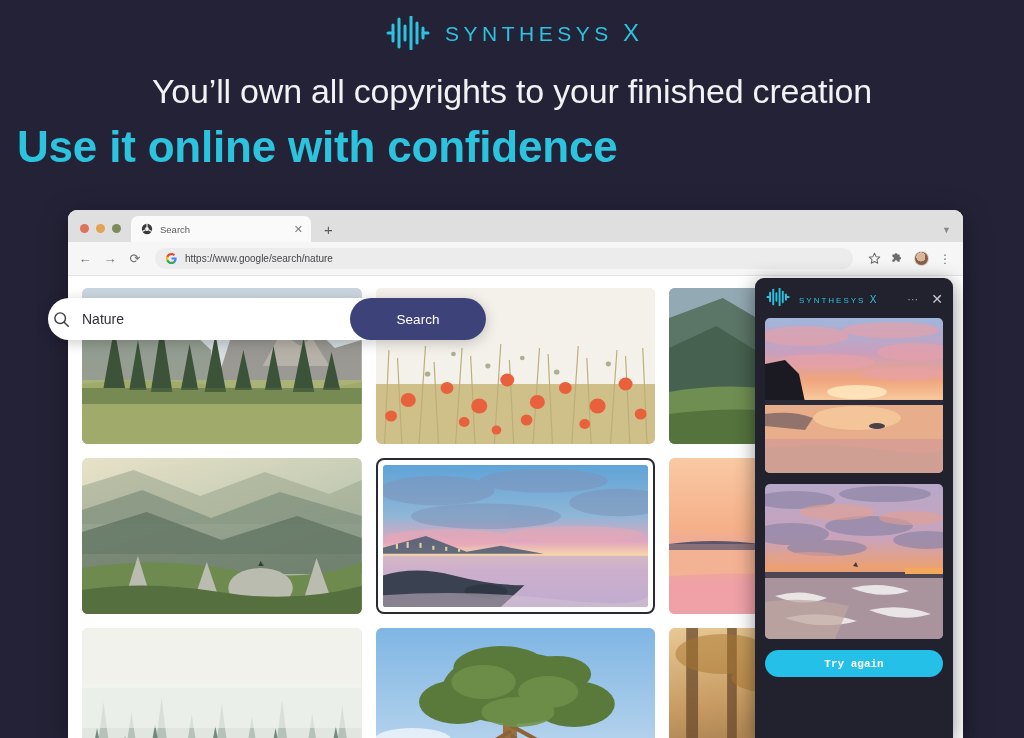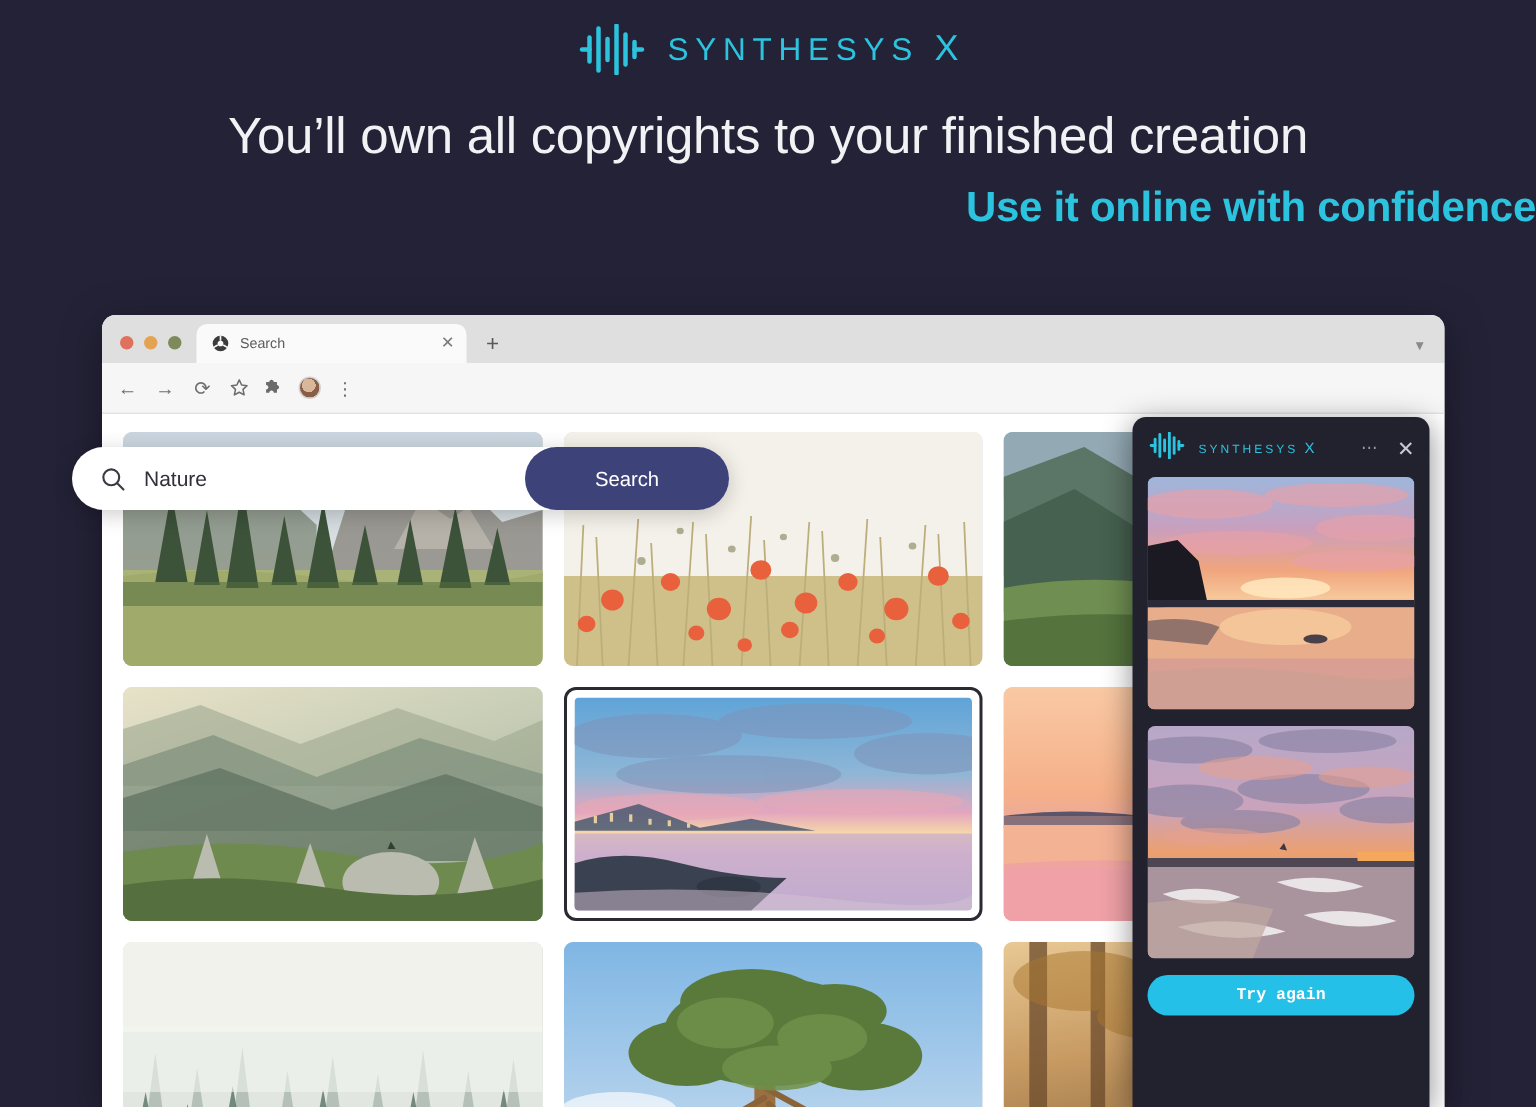--- a/index.html
+++ b/index.html
@@ -44,22 +44,22 @@
     top: 72px; left: 0; width: 1024px;
     text-align: center;
     font-size: 34px;
     font-weight: 400;
     color: #F2F2F5;
     letter-spacing: -0.2px;
   }
   .subheadline {
     position: absolute;
     top: 122px; left: 0; width: 1024px;
-    text-align: right;
-    font-size: 28px;
+    text-align: left;
+    font-size: 44px;
     font-weight: 700;
     color: #2CC3DE;
     letter-spacing: -0.2px;
     padding-left: 17px;
   }
 
   
   .browser {
     position: absolute;
     left: 68px; top: 210px;
@@ -197,21 +197,21 @@
     width: 438px; height: 42px;
     display: flex;
     align-items: center;
     background: #FFFFFF;
     border-radius: 21px;
     box-shadow: 0 3px 14px rgba(0,0,0,0.20);
   }
   .search-field {
     flex: 1;
     display: flex; align-items: center; gap: 12px;
-    padding-left: 19px;
+    padding-left: 5px;
   }
   .search-value {
     font-size: 14px;
     color: #2F3038;
   }
   .search-btn {
     width: 136px; height: 42px;
     border-radius: 21px;
     background: #3D4378;
     color: #FFFFFF;
@@ -320,20 +320,29 @@
         <span class="tab-close">✕</span>
       </div>
       <span class="newtab">+</span>
       <span class="tabbar-caret">▼</span>
     </div>
 
     <div class="urlbar">
       <span class="navbtn">←</span>
       <span class="navbtn">→</span>
       <span class="navbtn">⟳</span>
+      <div class="omnibox">
+        <svg class="gicon" viewBox="0 0 12 12">
+          <path d="M11.6 6.1c0-.4 0-.8-.1-1.1H6v2.2h3.2c-.1.7-.6 1.4-1.2 1.8v1.5h1.9c1.1-1 1.7-2.5 1.7-4.4z" fill="#4285F4"></path>
+          <path d="M6 12c1.6 0 3-.5 4-1.5L8.1 9c-.6.4-1.3.6-2.1.6-1.6 0-3-1.1-3.5-2.6H.5v1.6C1.5 10.6 3.6 12 6 12z" fill="#34A853"></path>
+          <path d="M2.5 7c-.1-.4-.2-.8-.2-1.2s.1-.8.2-1.2V3H.5C.2 3.8 0 4.6 0 5.8s.2 2 .5 2.8L2.5 7z" fill="#FBBC05"></path>
+          <path d="M6 2.3c.9 0 1.7.3 2.3.9l1.7-1.7C8.9.6 7.6 0 6 0 3.6 0 1.5 1.4.5 3.4l2 1.6C3 3.4 4.4 2.3 6 2.3z" fill="#EA4335"></path>
+        </svg>
+        <span class="url-text">https://www.google/search/nature</span>
+      </div>
       <div class="url-actions">
         <svg class="ico" width="13" height="13" viewBox="0 0 14 14">
           <path d="M7 1.4l1.7 3.6 3.9.5-2.9 2.7.8 3.9L7 10.2 3.5 12.1l.8-3.9L1.4 5.5l3.9-.5z" fill="none" stroke="#6B6B6B" stroke-width="1.1" stroke-linejoin="round"></path>
         </svg>
         <svg class="ico" width="13" height="13" viewBox="0 0 14 14">
           <path d="M5.4 1.3c.9 0 1.6.7 1.6 1.5h2.3v2.3c.8 0 1.5.7 1.5 1.6s-.7 1.6-1.5 1.6v2.3H7c0-.9-.7-1.6-1.6-1.6s-1.6.7-1.6 1.6H1.5V8.3c.9 0 1.6-.7 1.6-1.6S2.4 5.1 1.5 5.1V2.8h2.3c0-.8.7-1.5 1.6-1.5z" fill="#6B6B6B"></path>
         </svg>
         <span class="avatar-chip"></span>
         <span class="kebab">⋮</span>
       </div>

